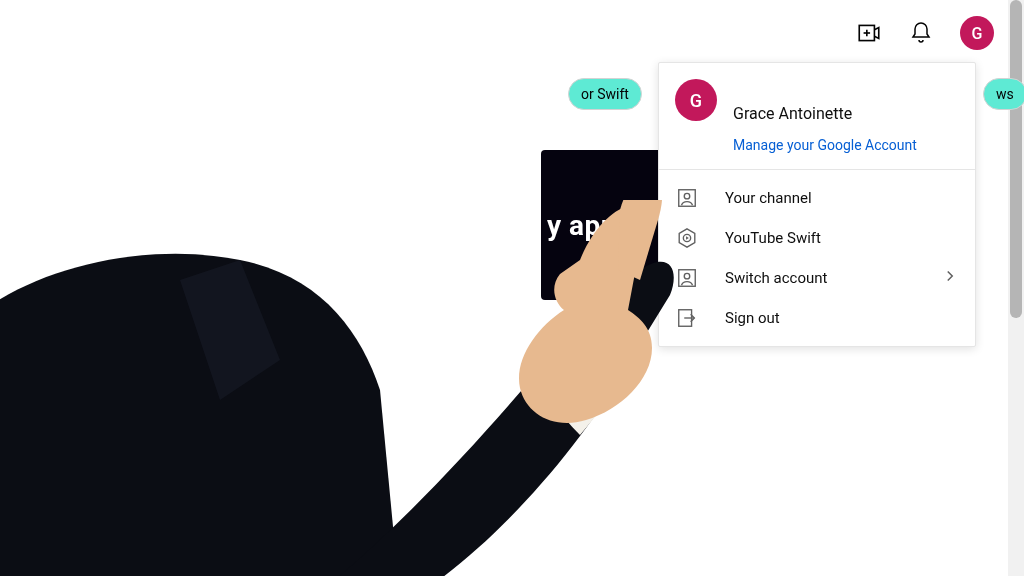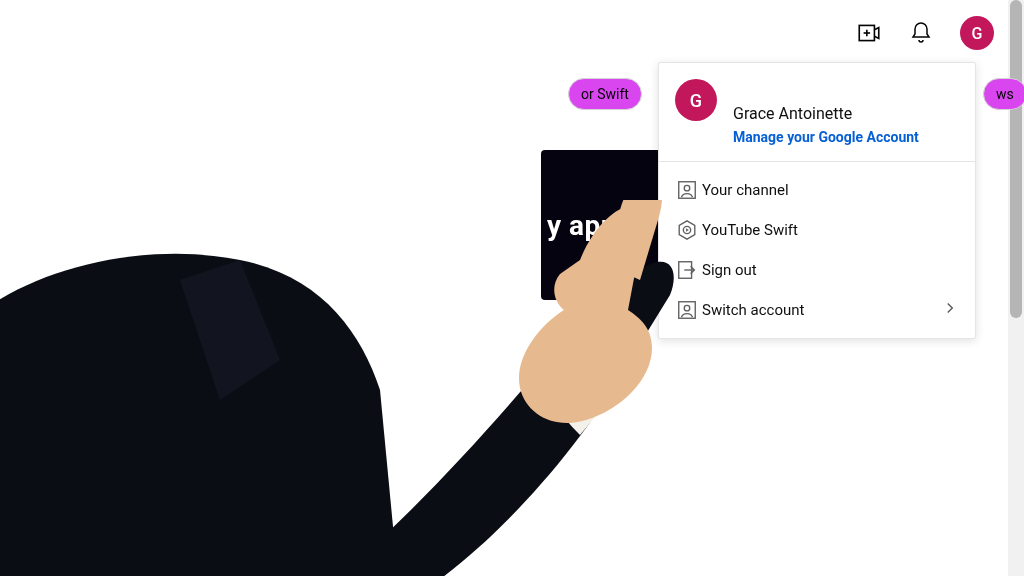--- a/index.html
+++ b/index.html
@@ -45,21 +45,21 @@
     right: 0;
     height: 40px;
     white-space: nowrap;
   }
   .chip {
     position: absolute;
     display: inline-flex; align-items: center;
     height: 32px;
     padding: 0 12px;
     border-radius: 16px;
-    background: #d946ef;
+    background: #5eead4;
     border: 1px solid #d3d3d3;
     color: #030303;
     font-size: 14px;
   }
   .chip-left { top: 0; left: 568px; } 
   .chip-right { top: 0; left: 983px; } 
 
   
   .thumb {
     position: absolute;
@@ -101,29 +101,28 @@
     background: #c2185b;
     color: #fff;
     display: flex; align-items: center; justify-content: center;
     font-size: 18px; font-weight: 500;
     flex-shrink: 0;
   }
   .menu-name { font-size: 16px; color: #0f0f0f; line-height: 22px; margin-top: 24px; }
   .menu-manage {
     font-size: 14px;
     color: #065fd4;
-    margin-top: 4px;
-    cursor: pointer;
-    font-weight: bold;
+    margin-top: 12px;
+    cursor: pointer;
   }
   .menu-list { padding: 8px 0 0 0; }
   .menu-item {
     display: flex;
     align-items: center;
-    gap: 3px;
+    gap: 26px;
     padding: 0 16px;
     height: 40px;
     font-size: 15px;
     color: #0f0f0f;
     cursor: pointer;
   }
   .menu-item .mi-icon {
     width: 24px; height: 24px;
     display: flex; align-items: center; justify-content: center;
     color: #606060;
@@ -228,44 +227,44 @@
           <circle cx="12" cy="12" r="4"></circle>
           <polygon points="11,10 14,12 11,14" fill="currentColor" stroke="none"></polygon>
         </svg>
       </span>
       <span>YouTube Swift</span>
     </div>
 
     <div class="menu-item">
       <span class="mi-icon">
         <svg width="22" height="22" viewBox="0 0 24 24" fill="none" stroke="currentColor" stroke-width="1.5">
-          <rect x="3" y="3" width="14" height="18"></rect>
-          <line x1="9" y1="12" x2="20" y2="12"></line>
-          <polyline points="16 8 20 12 16 16"></polyline>
-        </svg>
-      </span>
-      <span>Sign out</span>
-    </div>
-
-    <div class="menu-item">
-      <span class="mi-icon">
-        <svg width="22" height="22" viewBox="0 0 24 24" fill="none" stroke="currentColor" stroke-width="1.5">
           <rect x="3" y="3" width="18" height="18"></rect>
           <circle cx="12" cy="10" r="3"></circle>
           <path d="M6 20c1-3 4-4 6-4s5 1 6 4"></path>
         </svg>
       </span>
       <span>Switch account</span>
       <span class="mi-chevron">
         <svg width="18" height="18" viewBox="0 0 24 24" fill="none" stroke="currentColor" stroke-width="2">
           <polyline points="9 6 15 12 9 18"></polyline>
         </svg>
       </span>
     </div>
 
+    <div class="menu-item">
+      <span class="mi-icon">
+        <svg width="22" height="22" viewBox="0 0 24 24" fill="none" stroke="currentColor" stroke-width="1.5">
+          <rect x="3" y="3" width="14" height="18"></rect>
+          <line x1="9" y1="12" x2="20" y2="12"></line>
+          <polyline points="16 8 20 12 16 16"></polyline>
+        </svg>
+      </span>
+      <span>Sign out</span>
+    </div>
+
   </div>
 </div>
 
 <svg class="person" viewBox="0 0 720 400" preserveAspectRatio="xMinYMax meet">
 
   <path d="M -20 400 L -20 130 C 40 70 160 40 260 60 C 340 76 380 130 400 190 L 420 400 Z" fill="#0b0d14"></path>
 
   <path d="M 200 80 L 260 60 L 300 160 L 240 200 Z" fill="#12151f"></path>
 
   <path d="M 330 400 C 420 330 520 220 600 120 L 660 70 C 690 50 700 70 690 95 L 650 160 C 600 250 510 350 430 400 Z" fill="#0b0d14"></path>

